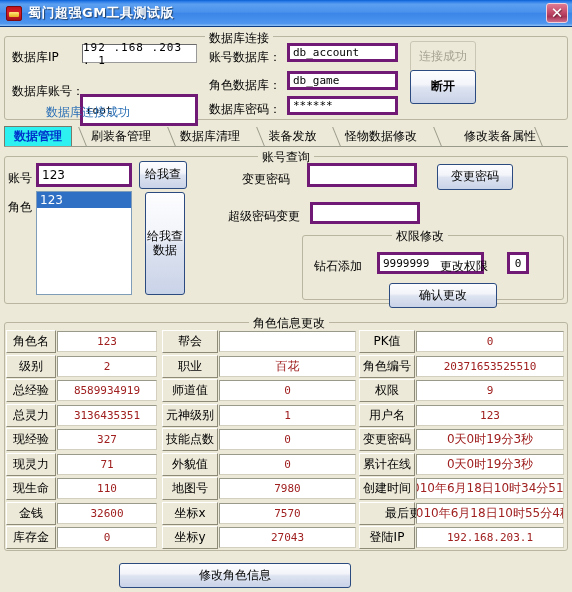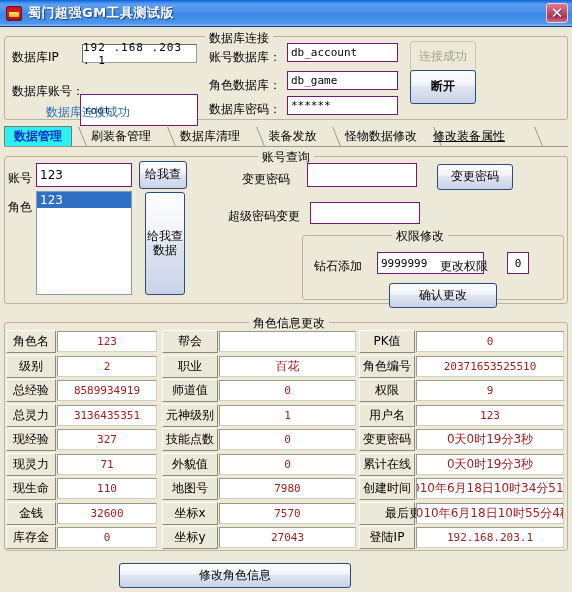--- a/index.html
+++ b/index.html
@@ -52,21 +52,21 @@
   .group-title{
     position:absolute;background:#ece9d8;padding:0 4px;
     font-size:12px;color:#000;white-space:nowrap;
   }
 
   .lbl{position:absolute;font-size:12px;color:#000;white-space:nowrap;}
 
   
   .tinput{
     position:absolute;box-sizing:border-box;
-    border:1px solid #701a75;background:#fff;
+    border:3px solid #701a75;background:#fff;
     font-family:"DejaVu Sans Mono","Liberation Mono",monospace;
     font-size:11px;color:#000;
     padding:1px 3px;line-height:1;
     display:flex;align-items:center;
   }
   .ipbox{
     position:absolute;box-sizing:border-box;
     border:1px solid #999;border-top-color:#6b6b6b;border-left-color:#6b6b6b;
     background:#fff;display:flex;align-items:center;justify-content:center;
     font-family:"DejaVu Sans Mono","Liberation Mono",monospace;font-size:11px;
@@ -187,21 +187,21 @@
 
     <div class="tab" style="left:167px;width:78px;">数据库清理</div>
     <div class="tabsep" style="left:244px;"></div>
 
     <div class="tab" style="left:256px;width:65px;">装备发放</div>
     <div class="tabsep" style="left:320px;"></div>
 
     <div class="tab" style="left:332px;width:90px;">怪物数据修改</div>
     <div class="tabsep" style="left:421px;"></div>
 
-    <div class="tab" style="left:420px;width:90px;text-decoration:underline;">修改装备属性</div>
+    <div class="tab" style="left:451px;width:90px;">修改装备属性</div>
     <div class="tabsep" style="left:522px;"></div>
   </div>
 
   <div class="group" style="left:4px;top:156px;width:564px;height:148px;"></div>
   <div class="group-title" style="left:258px;top:149px;">账号查询</div>
 
   <div class="lbl" style="left:8px;top:170px;">账号</div>
   <div class="tinput" style="left:36px;top:163px;width:96px;height:24px;font-family:'DejaVu Sans','Liberation Sans',sans-serif;font-size:12px;">123</div>
   <div class="btn" style="left:139px;top:161px;width:48px;height:28px;">给我查</div>
 

